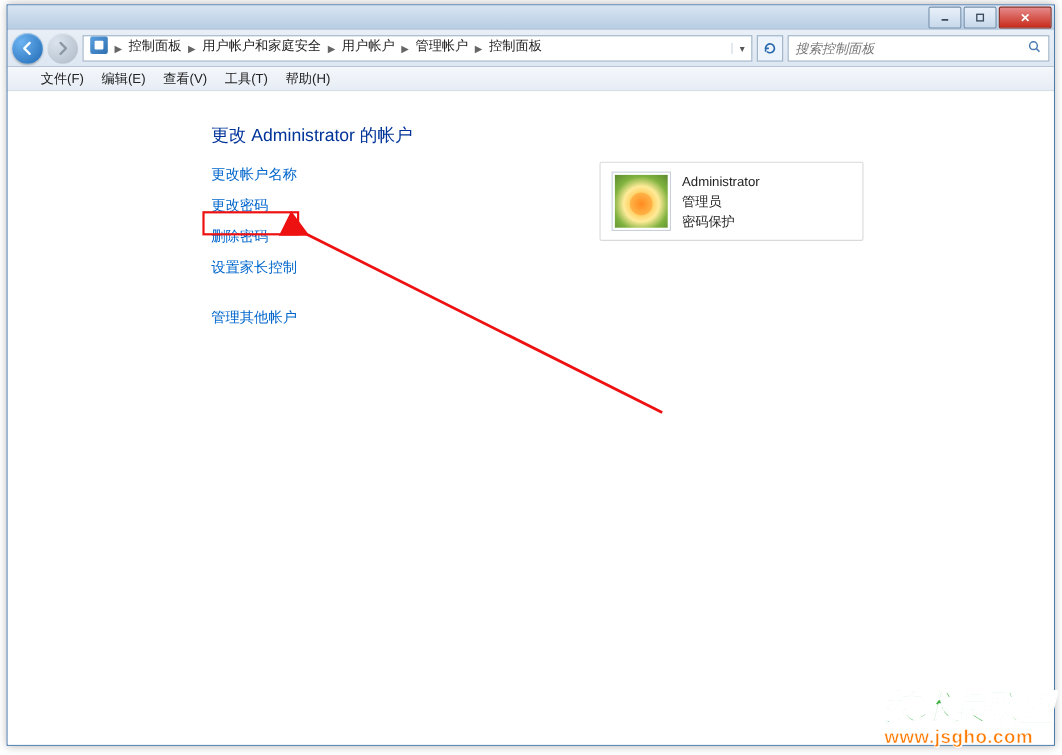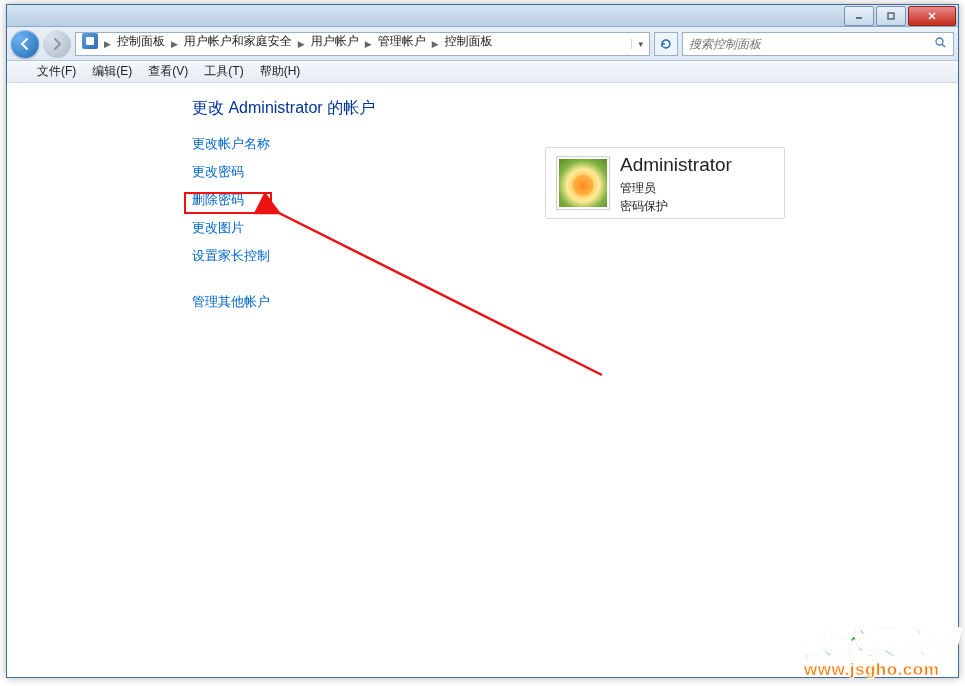--- a/index.html
+++ b/index.html
@@ -19,41 +19,41 @@
 .navbtn.fwd { background:radial-gradient(circle at 30% 30%,#dbe4ee,#aeb9c6); box-shadow:inset 0 1px 1px rgba(255,255,255,0.5); }
 .navbtn svg { width:14px; height:14px; }
 .addr { flex:1; height:24px; background:#fff; border:1px solid #9bb0c6; display:flex; align-items:center; font-size:12px; color:#222; overflow:hidden; }
 .addr .seg { padding:0 6px; display:flex; align-items:flex-start; gap:4px; height:100%; }
 .addr .sep { color:#666; font-size:9px; }
 .addr .cpicon { width:16px; height:16px; background:linear-gradient(135deg,#5aa0e0,#2e6fb0); border-radius:2px; display:flex; align-items:center; justify-content:center; }
 .addr .cpicon::after { content:""; width:8px; height:8px; background:#fff; border-radius:1px; }
 .addr .dd { margin-left:auto; display:flex; align-items:center; }
 .addr .dd span { padding:0 6px; color:#555; font-size:9px; border-left:1px solid #d0d8e2; height:100%; display:flex; align-items:center; }
 .refresh { width:24px; height:24px; border:1px solid #9bb0c6; background:#eef4fb; display:flex; align-items:center; justify-content:center; color:#2a6bb0; font-size:12px; }
-.search { width:272px; height:24px; border:1px solid #9bb0c6; background:#fff; display:flex; align-items:center; padding:0 6px; font-size:12px; color:#888; font-style:italic; }
+.search { width:238px; height:24px; border:1px solid #9bb0c6; background:#fff; display:flex; align-items:center; padding:0 6px; font-size:12px; color:#888; font-style:italic; }
 .search input { border:none; outline:none; flex:1; font-size:12px; color:#888; font-style:italic; background:transparent; }
 .search .sicon { color:#4a7ab0; font-size:13px; }
 
 
 .menubar { height:22px; background:linear-gradient(to bottom,#f4f7fb,#e7edf5); border-bottom:1px solid #cdd7e2; display:flex; align-items:center; padding:0 22px; font-size:12px; color:#222; }
 .menubar span { padding:2px 8px; }
 
 
-.content { position:absolute; left:0; right:0; top:78px; bottom:0; background:#fff; padding:15px 40px 0 185px; }
+.content { position:absolute; left:0; right:0; top:78px; bottom:0; background:#fff; padding:30px 40px 0 185px; }
 .heading { font-size:16px; color:#003399; margin-bottom:16px; font-weight:normal; }
 .links { display:flex; flex-direction:column; gap:10px; font-size:13px; }
 .links a { color:#0066cc; text-decoration:none; }
 .links .gap { height:8px; }
 .redbox { position:absolute; border:2px solid #e11; pointer-events:none; }
 
 .acctcard { position:absolute; left:538px; top:142px; width:240px; height:72px; border:1px solid #d9d9d9; border-radius:2px; background:#fff; display:flex; align-items:center; padding:6px 10px; gap:10px; }
 .avatar { width:54px; height:54px; border:1px solid #c9d0d8; padding:2px; background:#fff; }
 .avatar-inner { width:100%; height:100%; background:radial-gradient(circle at 50% 55%,#ff8a1f 0%,#ffb347 28%,#ffd36b 30%,#ffeb99 45%,#7fb23f 70%,#5a8a2e 100%); position:relative; }
 .acctinfo { font-size:12px; line-height:1.5; color:#222; }
-.acctinfo .name { font-size:19px; }
+.acctinfo .name { font-size:12px; }
 
 
 .arrow-svg { position:absolute; left:0; top:0; pointer-events:none; }
 
 
 .wm { position:absolute; right:6px; bottom:6px; text-align:left; }
 .wm .t1 { font-size:30px; font-weight:bold; color:#3cb043; font-style:italic; -webkit-text-stroke:1px #fff; text-shadow:1px 1px 0 #fff,-1px -1px 0 #fff,1px -1px 0 #fff,-1px 1px 0 #fff; letter-spacing:1px; }
 .wm .t2 { font-size:17px; font-weight:bold; color:#ff7a00; -webkit-text-stroke:0.5px #fff; text-shadow:1px 1px 0 #fff,-1px -1px 0 #fff; letter-spacing:0.5px; margin-top:-4px; }
 </style>
 </head>
@@ -143,21 +143,20 @@
     <span>工具(T)</span>
     <span>帮助(H)</span>
   </div>
 
   <div class="content">
     <h1 class="heading">更改 Administrator 的帐户</h1>
     <div class="links">
       <a href="#">更改帐户名称</a>
       <a href="#">更改密码</a>
       <a href="#">删除密码</a>
-      <a href="#">更改图片</a>
       <a href="#">设置家长控制</a>
       <div class="gap"></div>
       <a href="#">管理其他帐户</a>
     </div>
   </div>
 
   <div class="acctcard">
     <div class="avatar">
         <div class="avatar-inner"></div>
       </div>

